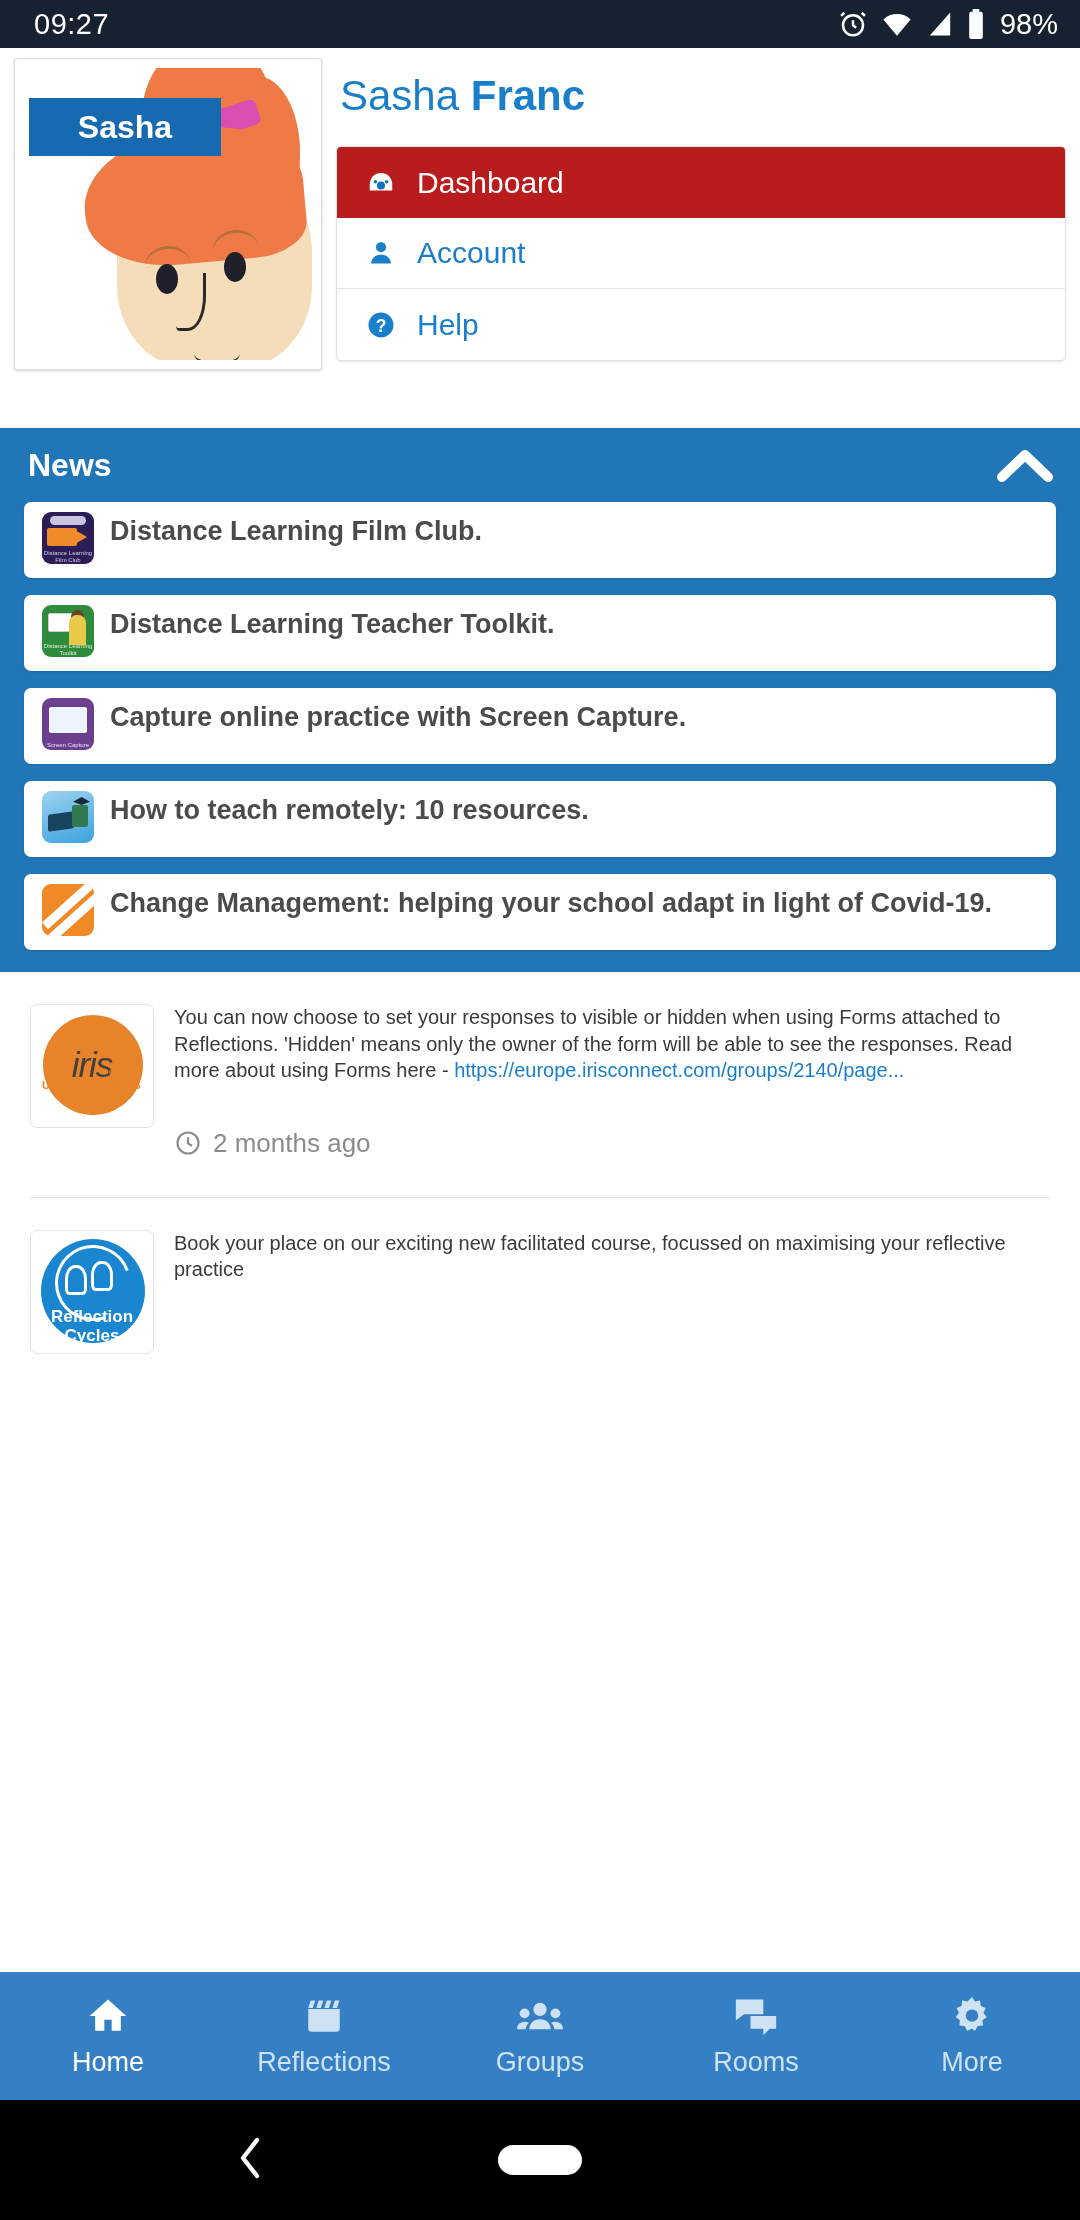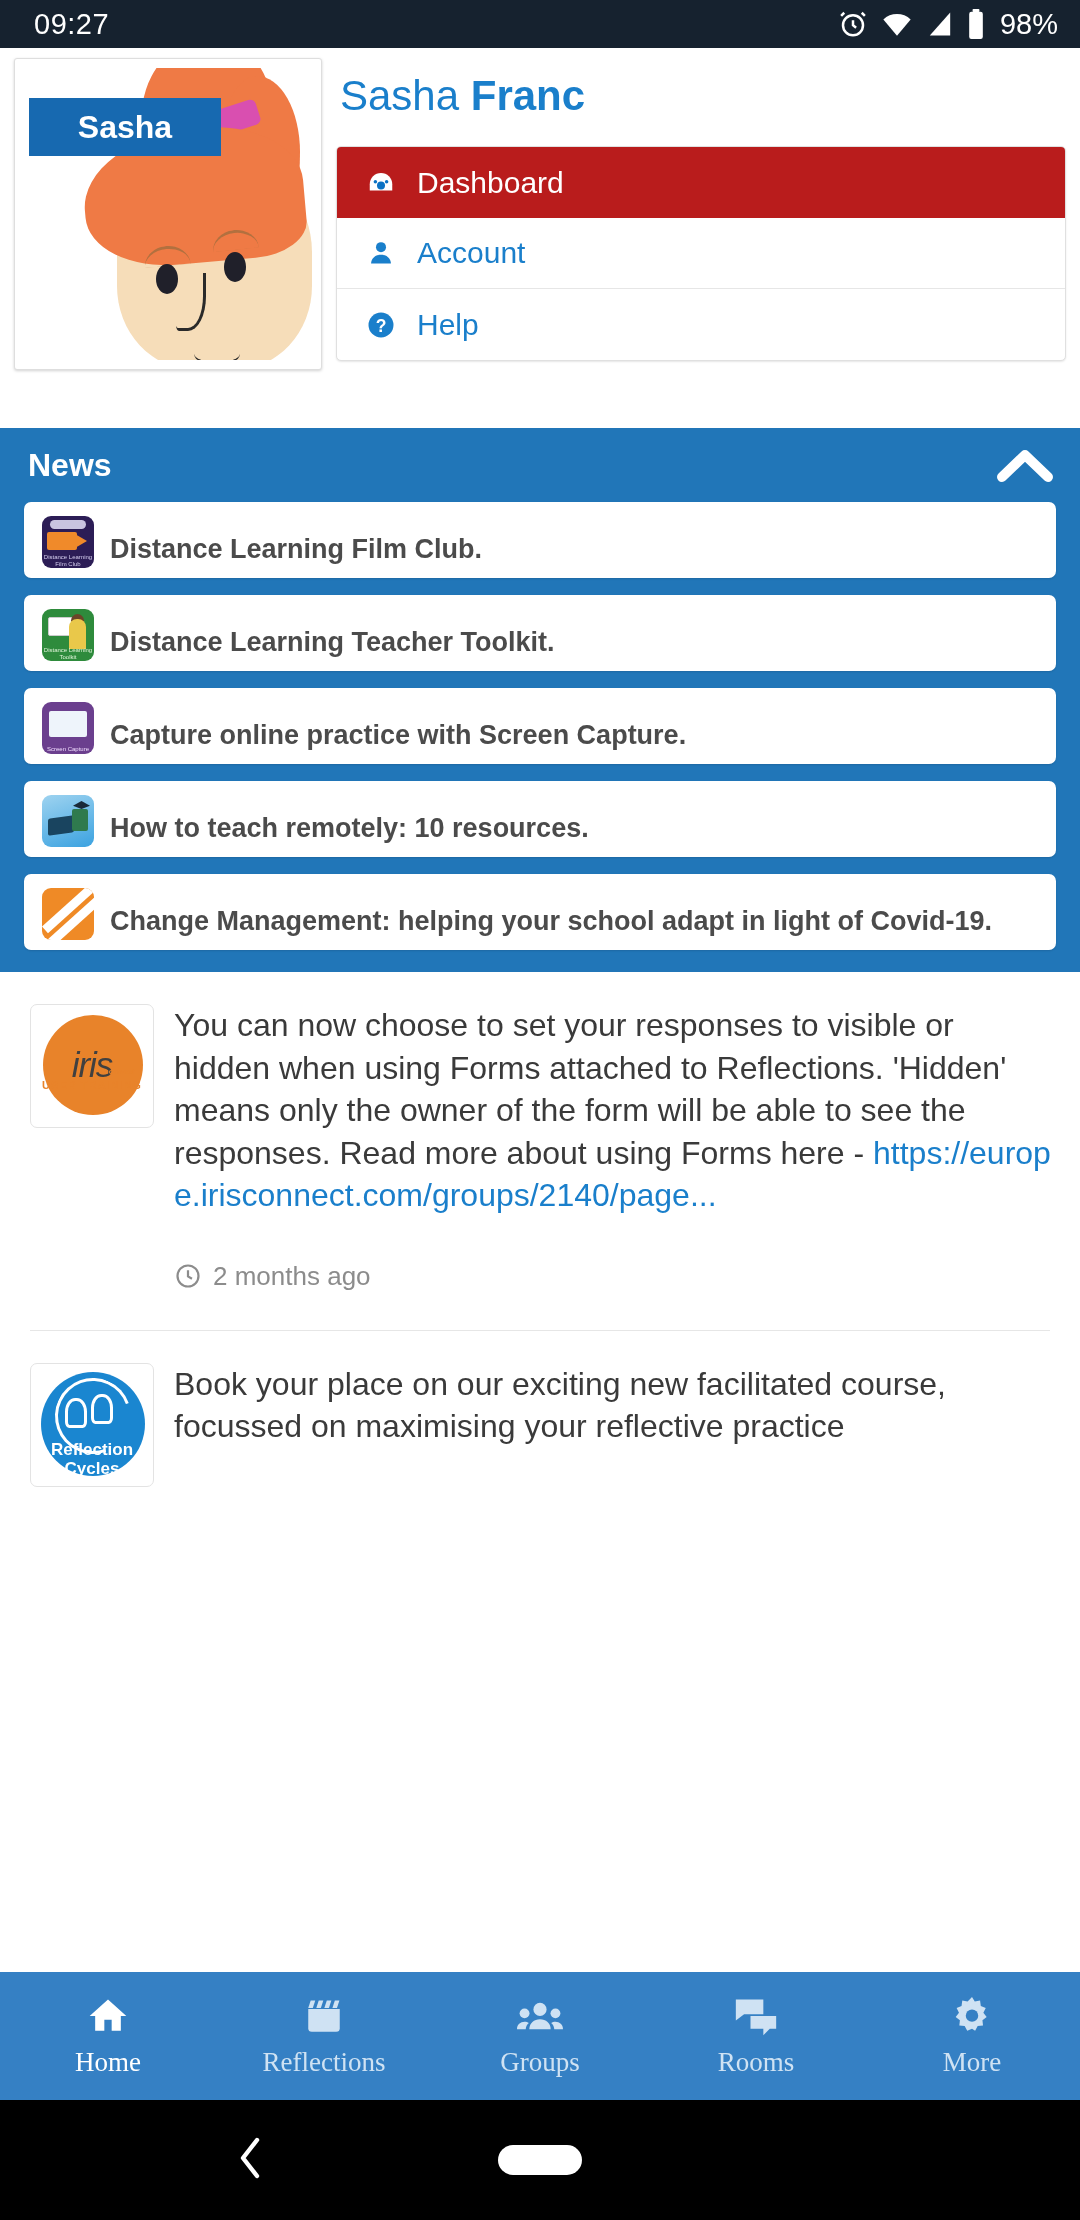--- a/index.html
+++ b/index.html
@@ -84,21 +84,21 @@
   
   .news-panel { background:#2176b8; padding:0 0 22px 0; }
   .news-head {
     height:74px; display:flex; align-items:center; justify-content:space-between;
     padding:0 24px 0 28px;
   }
   .news-title { color:#fff; font-size:32px; font-weight:700; }
   .news-chevron svg { display:block; }
   .news-item {
     background:#fff; border-radius:7px; margin:0 24px 17px 24px;
-    min-height:76px; display:flex; align-items:flex-end; gap:16px; padding:10px 18px;
+    min-height:76px; display:flex; align-items:flex-start; gap:16px; padding:10px 18px;
     box-shadow:0 1px 2px rgba(0,0,0,.12);
   }
   .news-item:last-child { margin-bottom:0; }
   .ni-thumb { width:52px; height:52px; flex:0 0 auto; border-radius:9px; overflow:hidden;
     position:relative; font-size:6px; color:#fff; }
   .ni-text { font-size:27px; font-weight:700; color:#4b4b4b; line-height:1.42; }
 
   .th-film { background:#2c1d56; }
   .th-film .fc { position:absolute; left:5px; top:16px; width:30px; height:18px;
      background:#f08a2a; border-radius:2px; }
@@ -159,29 +159,29 @@
     border-radius:46% 46% 20% 20%; }
   .refl-h.a { left:0; top:4px; }
   .refl-h.b { left:26px; top:0; }
   .refl-arc { position:absolute; left:24px; top:14px; width:76px; height:76px;
     border:3px solid #fff; border-radius:50%;
     border-right-color:transparent; transform:rotate(25deg); }
   .refl-label { position:absolute; left:0; right:0; top:76px; text-align:center;
     color:#fff; font-size:17px; font-weight:700; line-height:1.15; }
 
   .post-body { flex:1; min-width:0; }
-  .post-text { font-size:32px; color:#3a3a3a; line-height:1.33; }
+  .post-text { font-size:20px; color:#3a3a3a; line-height:1.33; }
   .post-link { color:#1a7fcb; word-break:break-all; }
   .post-meta { display:flex; align-items:center; gap:11px; margin-top:44px;
     color:#8c8c8c; font-size:26px; }
   .post-meta svg { display:block; }
   .post-sep { height:1px; background:#e6e6e6; margin:38px 30px 0 30px; }
 
   
-  .bottom-wrap { position:absolute; left:0; bottom:120px; width:100%;font-family:Liberation Serif, serif; }
+  .bottom-wrap { position:absolute; left:0; bottom:120px; width:100%; }
   .bottomnav {
     height:128px; background:#3580c4; display:flex; align-items:center;
   }
   .bn-item { flex:1; display:flex; flex-direction:column; align-items:center;
     justify-content:center; gap:9px; color:#cfe2f3; }
   .bn-item.active { color:#ffffff; }
   .bn-item .bn-ico { height:44px; display:flex; align-items:center; }
   .bn-item .bn-ico svg { display:block; }
   .bn-label { font-size:27px; }
 

